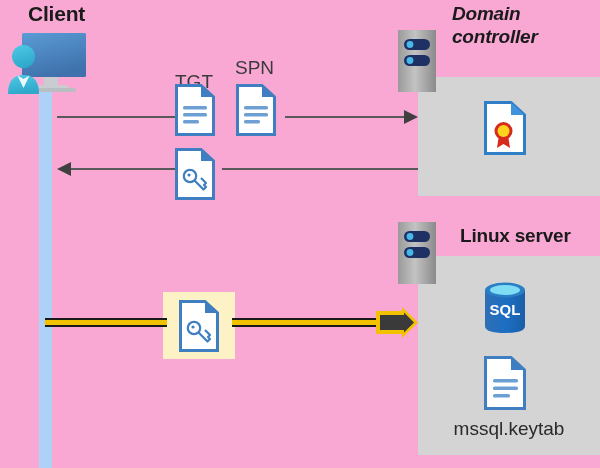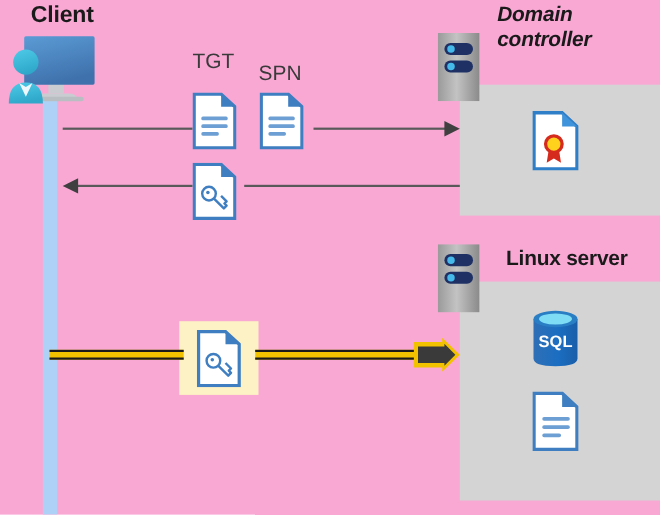--- a/index.html
+++ b/index.html
@@ -111,21 +111,21 @@
     left: 376px; top: 307px;
     width: 42px; height: 31px;
   }
   .doc-tgt { left: 175px; top: 84px; width: 40px; height: 52px; }
   .doc-spn { left: 236px; top: 84px; width: 40px; height: 52px; }
   .doc-key1 { left: 175px; top: 148px; width: 40px; height: 52px; }
   .doc-key2 { left: 179px; top: 300px; width: 40px; height: 52px; }
   .doc-cert { left: 484px; top: 101px; width: 42px; height: 54px; }
   .doc-keytab { left: 484px; top: 356px; width: 42px; height: 54px; }
 
-  .lbl-tgt { left: 175px; top: 46px; font-size: 19px; color: #3a3a3a; }
+  .lbl-tgt { left: 175px; top: 71px; font-size: 19px; color: #3a3a3a; }
   .lbl-spn { left: 235px; top: 57px; font-size: 19px; color: #3a3a3a; }
 
   .sql-icon { left: 481px; top: 281px; width: 48px; height: 54px; text-align: center; }
 
   .keytab-label {
     left: 418px; top: 418px;
     width: 182px;
     text-align: center;
     font-size: 19px;
     color: #2a2a2a;
@@ -291,14 +291,15 @@
   <div class="abs doc-keytab">
     <svg width="42" height="54" viewBox="0 0 42 54">
       <path d="M1.5 1.5 H27 L40.5 14 V52.5 H1.5 Z" fill="#ffffff" stroke="#3f7fc1" stroke-width="3"></path>
       <path d="M27 1.5 L40.5 14 H27 Z" fill="#3f7fc1"></path>
       <rect x="9" y="23" width="25" height="3.6" rx="1.6" fill="#6d9fd4"></rect>
       <rect x="9" y="30.5" width="25" height="3.6" rx="1.6" fill="#6d9fd4"></rect>
       <rect x="9" y="38" width="17" height="3.6" rx="1.6" fill="#6d9fd4"></rect>
     </svg>
   </div>
 
+  <div class="abs keytab-label">mssql.keytab</div>
 
 </div>
 
 </body></html>

